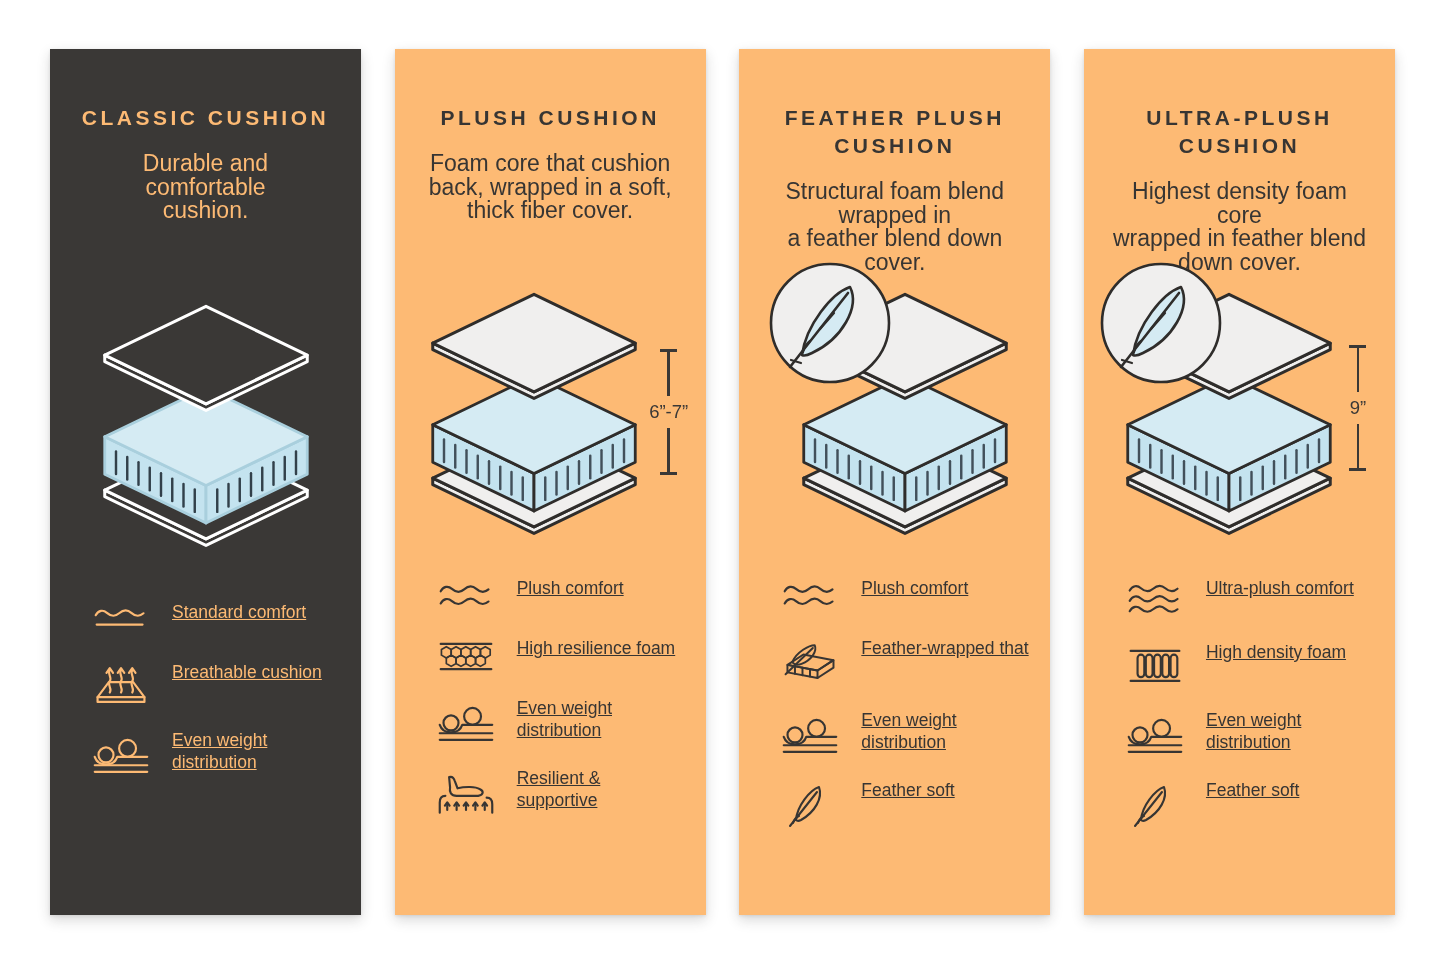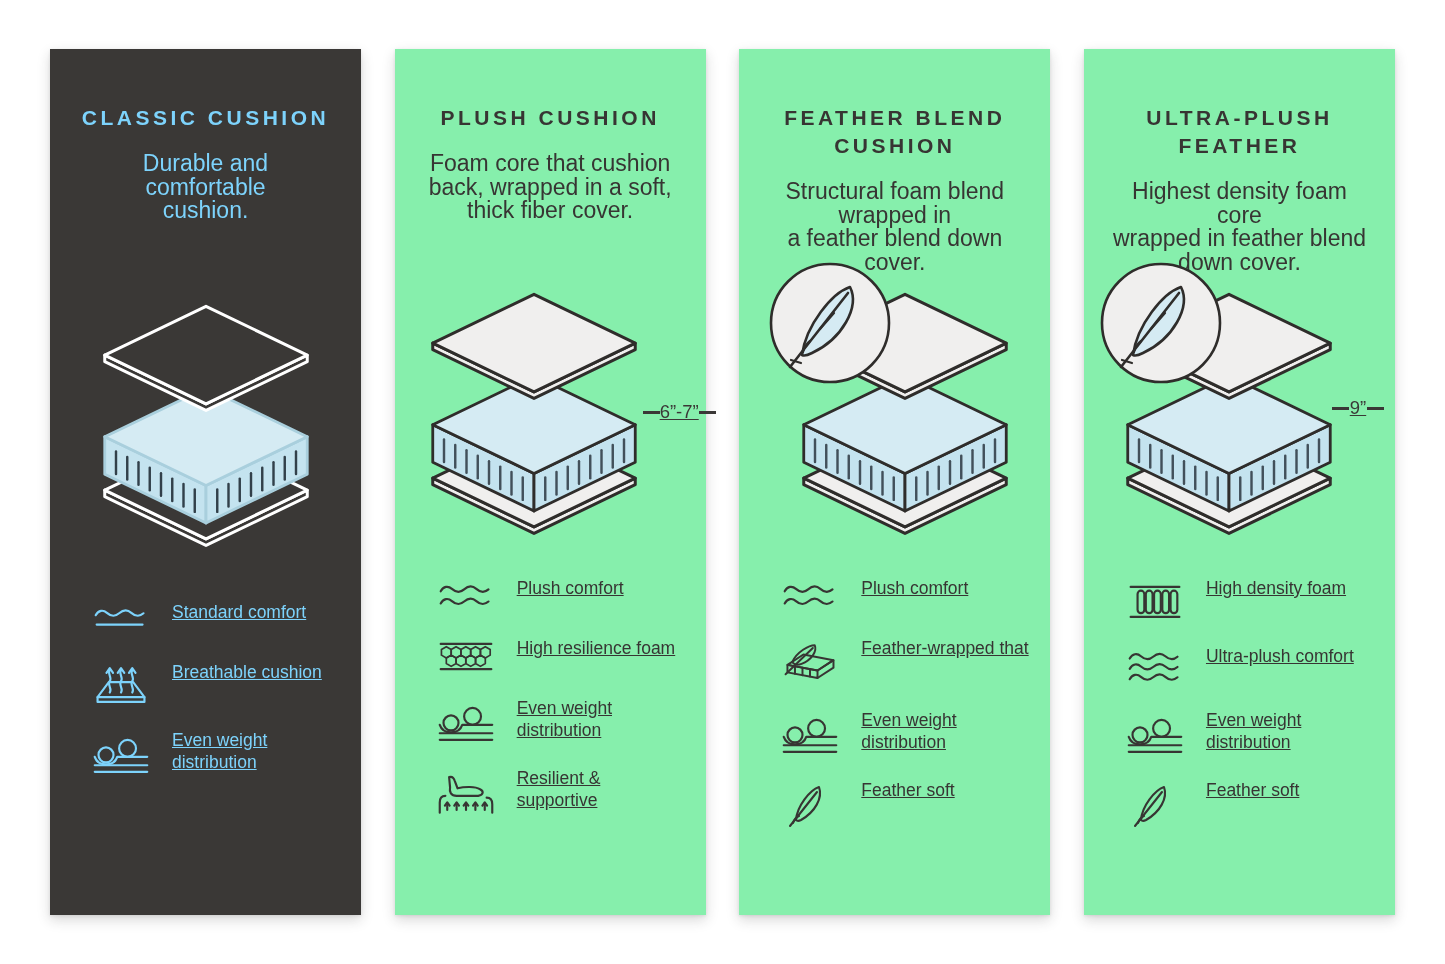--- a/index.html
+++ b/index.html
@@ -6,50 +6,50 @@
   body{
     width:1445px;height:964px;background:#ffffff;
     font-family:"Liberation Sans","DejaVu Sans",sans-serif;
     color:#373533;overflow:hidden;
   }
   .board{
     display:flex;justify-content:space-between;
     padding:49px 50px;box-sizing:border-box;width:1445px;height:964px;
   }
   .card{
-    width:311px;height:866px;background:#86efac;box-sizing:border-box;
+    width:311px;height:866px;background:#fdba74;box-sizing:border-box;
     display:flex;flex-direction:column;
     box-shadow:0 5px 12px rgba(40,40,40,.18),0 1px 3px rgba(40,40,40,.10);
     --outline:#2f2d2b;--bg:#f0efee;--foamTop:#d5ebf3;--foamSide:#c4e3ef;
     --tick:#42505a;--foamStroke:#2f2d2b;
     color:#373533;
   }
   .card.dark{
-    background:#3a3836;color:#7dd3fc;gap:12px;
+    background:#3a3836;color:#fdba74;gap:12px;
     --outline:#ffffff;--bg:#3a3836;--tick:#32404a;--foamStroke:#a9cfdd;
   }
   .card-header{padding:55px 22px 0;text-align:center;height:196px;box-sizing:border-box;}
   .card-title{
     margin:0;font-size:21px;font-weight:bold;letter-spacing:3.5px;
     line-height:28px;white-space:pre-line;
   }
   .card-desc{
     margin:20px auto 0;font-size:23px;line-height:23.5px;white-space:pre-line;
   }
   .diagram-zone{position:relative;height:318px;flex:0 0 auto;}
   .cushion{position:absolute;left:50%;top:40px;transform:translateX(-50%);}
   .cushion.nudge-left{transform:translateX(calc(-50% - 16px));}
   .cushion.nudge-left-sm{transform:translateX(calc(-50% - 10px));}
   .cushion.nudge-right{transform:translateX(calc(-50% + 10px));}
   .badge{position:absolute;width:124px;height:124px;top:16px;}
   .badge.pos-a{left:29px;}
   .badge.pos-b{left:15px;}
   .measure{
     position:absolute;right:11px;top:104px;height:126px;width:52px;
-    display:flex;flex-direction:row;align-items:center;color:#3a3836;text-decoration:underline;
+    display:flex;flex-direction:column;align-items:center;color:#3a3836;
   }
   .measure .cap{width:17px;height:3px;background:currentColor;flex:0 0 auto;}
   .measure .vline{width:2.5px;flex:1;background:currentColor;}
   .measure .mlabel{font-size:18.5px;padding:5px 0;white-space:nowrap;}
   .features{padding:14px 20px 0 40px;}
   .feature-row{display:flex;align-items:flex-start;min-height:40px;margin-bottom:20px;text-decoration:underline;}
   .f-icon{flex:0 0 62px;width:62px;display:flex;justify-content:center;align-items:center;}
   .f-icon svg{display:block;}
   .f-label{font-size:17.5px;line-height:22px;padding-left:20px;}
 </style>
@@ -250,21 +250,21 @@
               </g>
             </svg>
           </span>
           <span class="f-label">Resilient &amp; supportive</span>
         </div>
       </div>
   </section>
 
   <section class="card">
     <header class="card-header">
-      <h2 class="card-title">FEATHER BLEND
+      <h2 class="card-title">FEATHER PLUSH
 CUSHION</h2>
       <p class="card-desc" style="max-width:280px">Structural foam blend wrapped in
 a feather blend down cover.</p>
     </header>
     <div class="diagram-zone">
       <div class="cushion nudge-right"><svg width="225" height="255" viewBox="0 0 240 272">
             <path d="M12,206 L12,213 L120,265 L228,213 L228,206 L120,258 Z" fill="var(--bg)" stroke="var(--outline)" stroke-width="3.2" stroke-linejoin="round"></path>
             <path d="M12,206 L120,154 L228,206 L120,258 Z" fill="var(--bg)" stroke="var(--outline)" stroke-width="3.2" stroke-linejoin="round"></path>
             <path d="M12,149 L12,189 L120,241 L120,201 Z" fill="var(--foamSide)" stroke="var(--foamStroke)" stroke-width="3" stroke-linejoin="round"></path>
             <path d="M228,149 L228,189 L120,241 L120,201 Z" fill="var(--foamSide)" stroke="var(--foamStroke)" stroke-width="3" stroke-linejoin="round"></path>
@@ -353,21 +353,21 @@
             </svg>
           </span>
           <span class="f-label">Feather soft</span>
         </div>
       </div>
   </section>
 
   <section class="card">
     <header class="card-header">
       <h2 class="card-title">ULTRA-PLUSH
-FEATHER</h2>
+CUSHION</h2>
       <p class="card-desc" style="max-width:260px">Highest density foam core
 wrapped in feather blend
 down cover.</p>
     </header>
     <div class="diagram-zone">
       <div class="cushion nudge-left-sm"><svg width="225" height="255" viewBox="0 0 240 272">
             <path d="M12,206 L12,213 L120,265 L228,213 L228,206 L120,258 Z" fill="var(--bg)" stroke="var(--outline)" stroke-width="3.2" stroke-linejoin="round"></path>
             <path d="M12,206 L120,154 L228,206 L120,258 Z" fill="var(--bg)" stroke="var(--outline)" stroke-width="3.2" stroke-linejoin="round"></path>
             <path d="M12,149 L12,189 L120,241 L120,201 Z" fill="var(--foamSide)" stroke="var(--foamStroke)" stroke-width="3" stroke-linejoin="round"></path>
             <path d="M228,149 L228,189 L120,241 L120,201 Z" fill="var(--foamSide)" stroke="var(--foamStroke)" stroke-width="3" stroke-linejoin="round"></path>
@@ -405,48 +405,48 @@
         <div class="cap"></div>
         <div class="vline"></div>
         <div class="mlabel">9”</div>
         <div class="vline"></div>
         <div class="cap"></div>
       </div>
     </div>
     <div class="features">
         <div class="feature-row">
           <span class="f-icon">
+            <svg width="60" height="44" viewBox="0 0 64 44">
+              <g fill="none" stroke="currentColor" stroke-width="2.3" stroke-linecap="round" stroke-linejoin="round">
+                <path d="M5,12 C8,6.5 13,6 17,9.5 C21,13 26,13.5 30,10 C34,6.5 39,6 43,9.5 C47,13 52,13.5 56,10" transform="translate(0,1)"></path>
+                <path d="M5,12 C8,6.5 13,6 17,9.5 C21,13 26,13.5 30,10 C34,6.5 39,6 43,9.5 C47,13 52,13.5 56,10" transform="translate(0,12)"></path>
+                <path d="M5,12 C8,6.5 13,6 17,9.5 C21,13 26,13.5 30,10 C34,6.5 39,6 43,9.5 C47,13 52,13.5 56,10" transform="translate(0,23)"></path>
+              </g>
+            </svg>
+          </span>
+          <span class="f-label">Ultra-plush comfort</span>
+        </div>
+        <div class="feature-row">
+          <span class="f-icon">
             <svg width="60" height="48" viewBox="0 0 64 48">
               <g fill="none" stroke="currentColor" stroke-width="2.3" stroke-linecap="round" stroke-linejoin="round">
                 <line x1="6" y1="9" x2="58" y2="9"></line>
                 <line x1="6" y1="41" x2="58" y2="41"></line>
                 <rect x="13.4" y="13" width="7.2" height="24" rx="3.6"></rect>
                 <rect x="22.2" y="13" width="7.2" height="24" rx="3.6"></rect>
                 <rect x="31" y="13" width="7.2" height="24" rx="3.6"></rect>
                 <rect x="39.8" y="13" width="7.2" height="24" rx="3.6"></rect>
                 <rect x="48.6" y="13" width="7.2" height="24" rx="3.6"></rect>
               </g>
             </svg>
           </span>
           <span class="f-label">High density foam</span>
         </div>
         <div class="feature-row">
           <span class="f-icon">
-            <svg width="60" height="44" viewBox="0 0 64 44">
-              <g fill="none" stroke="currentColor" stroke-width="2.3" stroke-linecap="round" stroke-linejoin="round">
-                <path d="M5,12 C8,6.5 13,6 17,9.5 C21,13 26,13.5 30,10 C34,6.5 39,6 43,9.5 C47,13 52,13.5 56,10" transform="translate(0,1)"></path>
-                <path d="M5,12 C8,6.5 13,6 17,9.5 C21,13 26,13.5 30,10 C34,6.5 39,6 43,9.5 C47,13 52,13.5 56,10" transform="translate(0,12)"></path>
-                <path d="M5,12 C8,6.5 13,6 17,9.5 C21,13 26,13.5 30,10 C34,6.5 39,6 43,9.5 C47,13 52,13.5 56,10" transform="translate(0,23)"></path>
-              </g>
-            </svg>
-          </span>
-          <span class="f-label">Ultra-plush comfort</span>
-        </div>
-        <div class="feature-row">
-          <span class="f-icon">
             <svg width="60" height="50" viewBox="0 0 64 50">
               <g fill="none" stroke="currentColor" stroke-width="2.3" stroke-linecap="round" stroke-linejoin="round">
                 <circle cx="16" cy="26" r="8"></circle>
                 <circle cx="39" cy="19" r="9"></circle>
                 <path d="M4,28 C6,34 11,36 16,36 C21,36 26,34 28,28 L60,28"></path>
                 <path d="M4,37 L60,37"></path>
                 <path d="M4,44 L60,44"></path>
               </g>
             </svg>
           </span>

